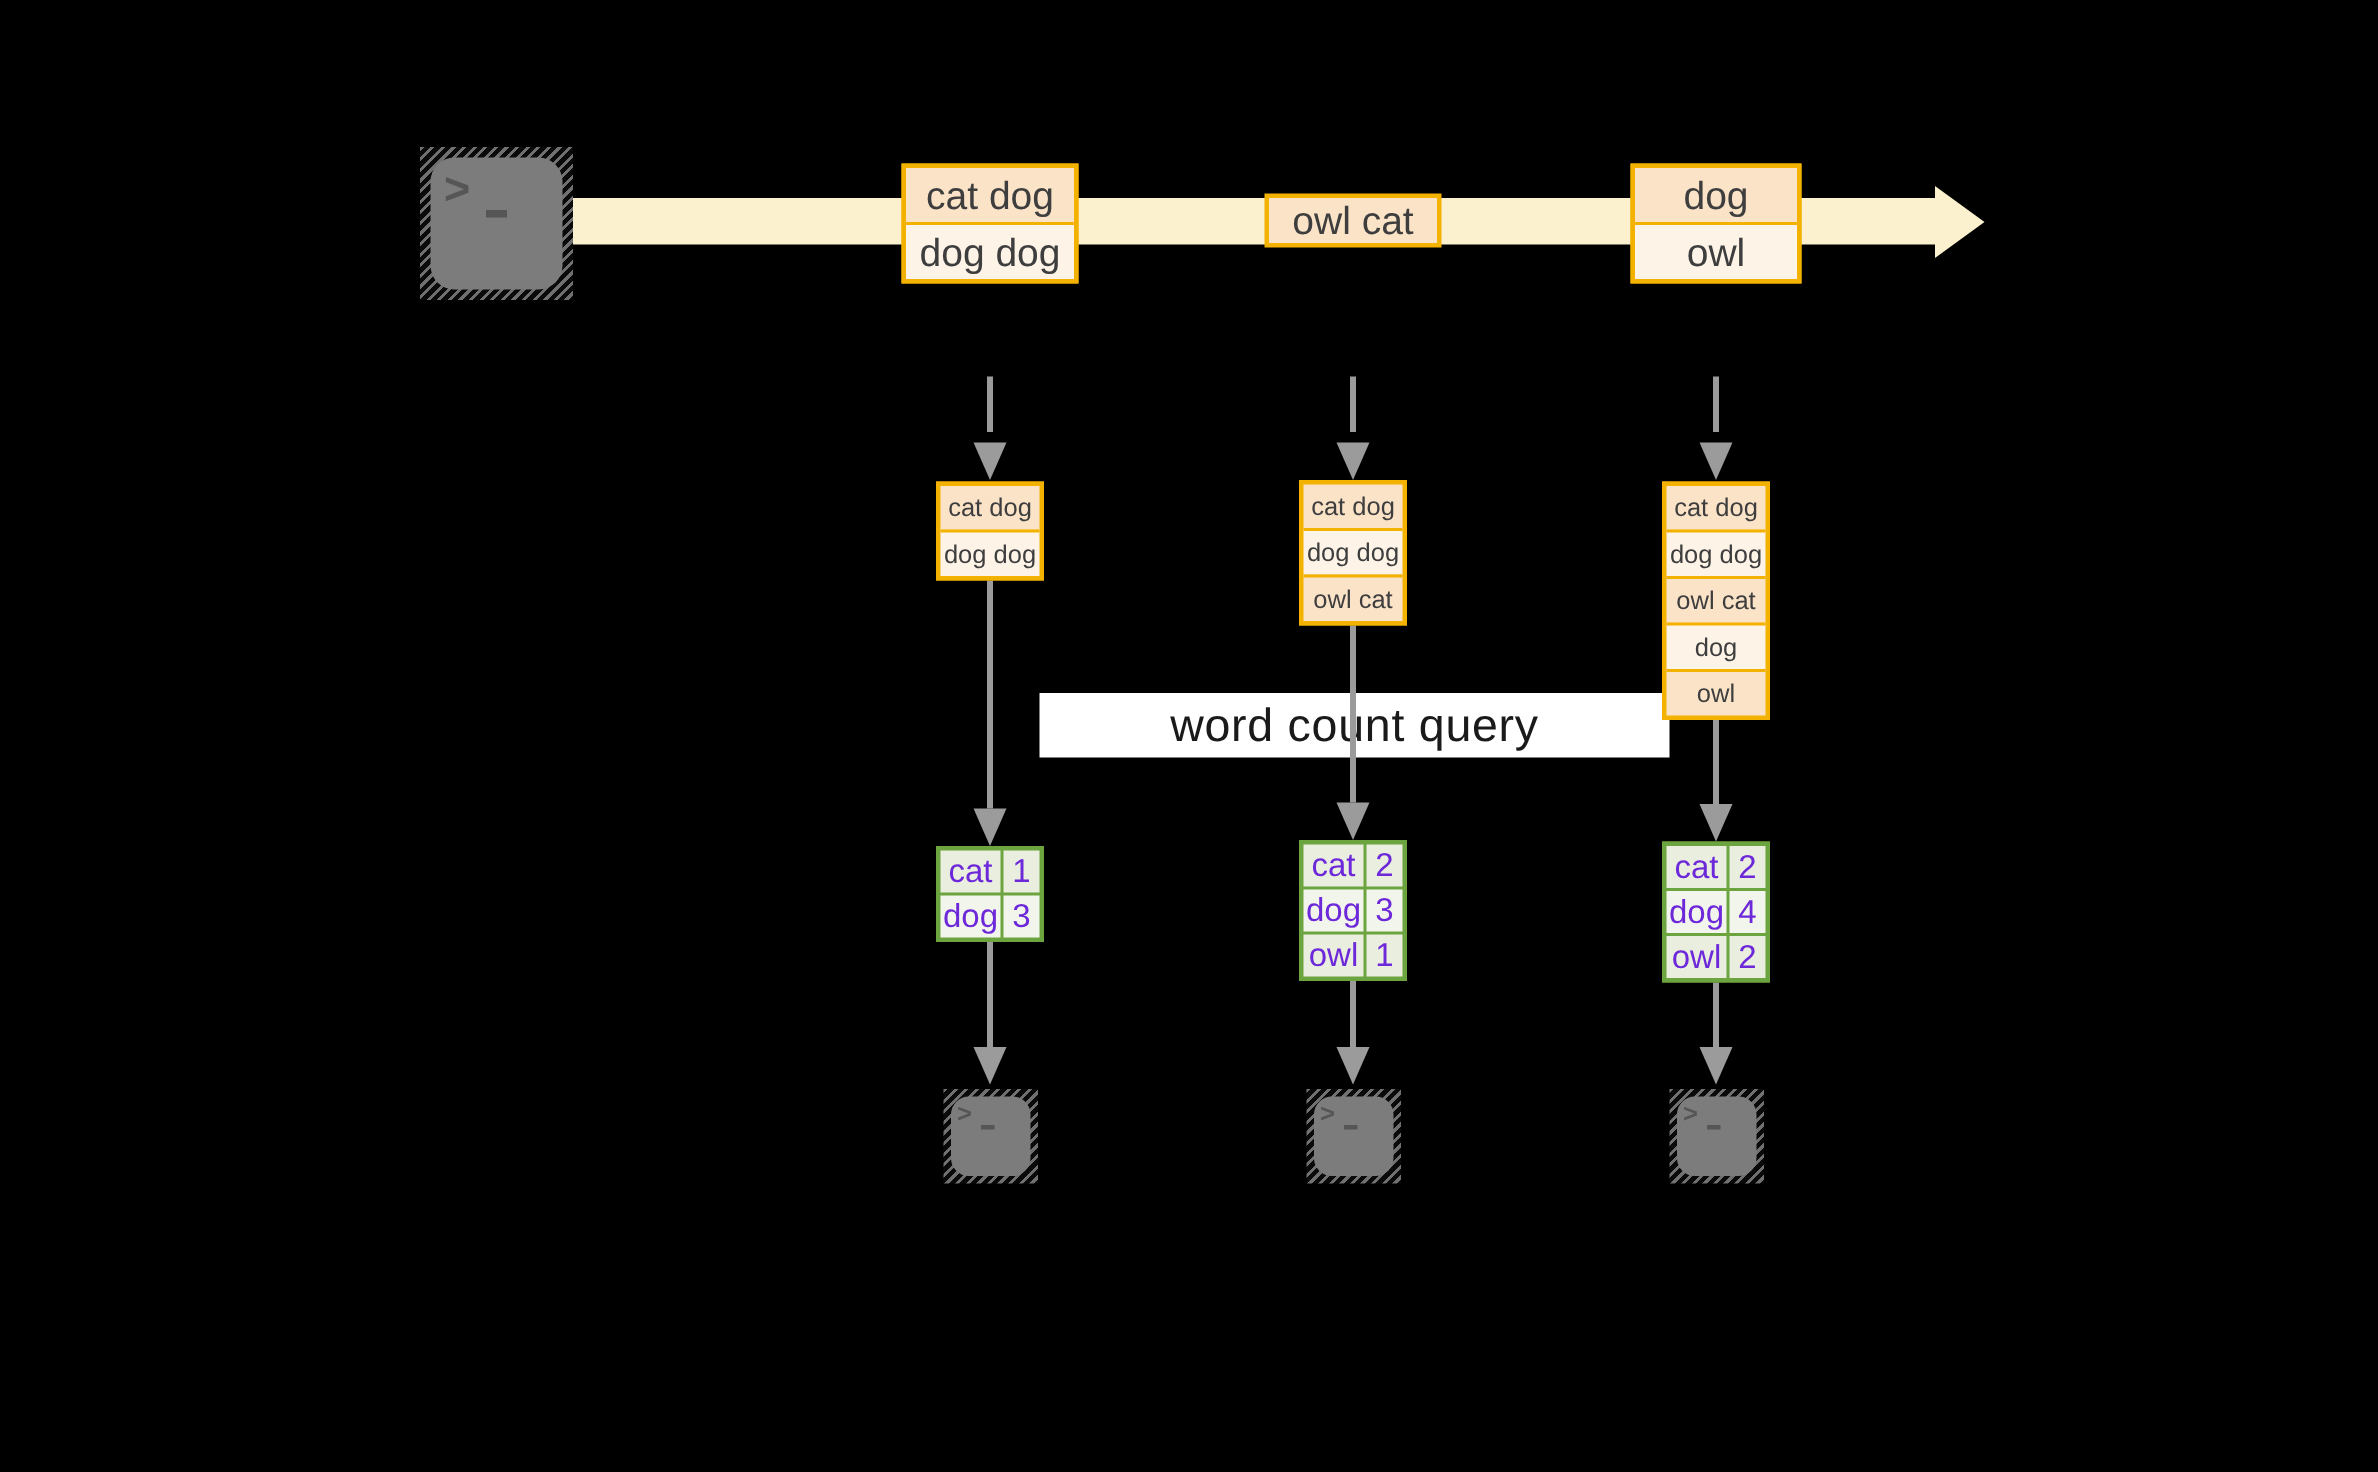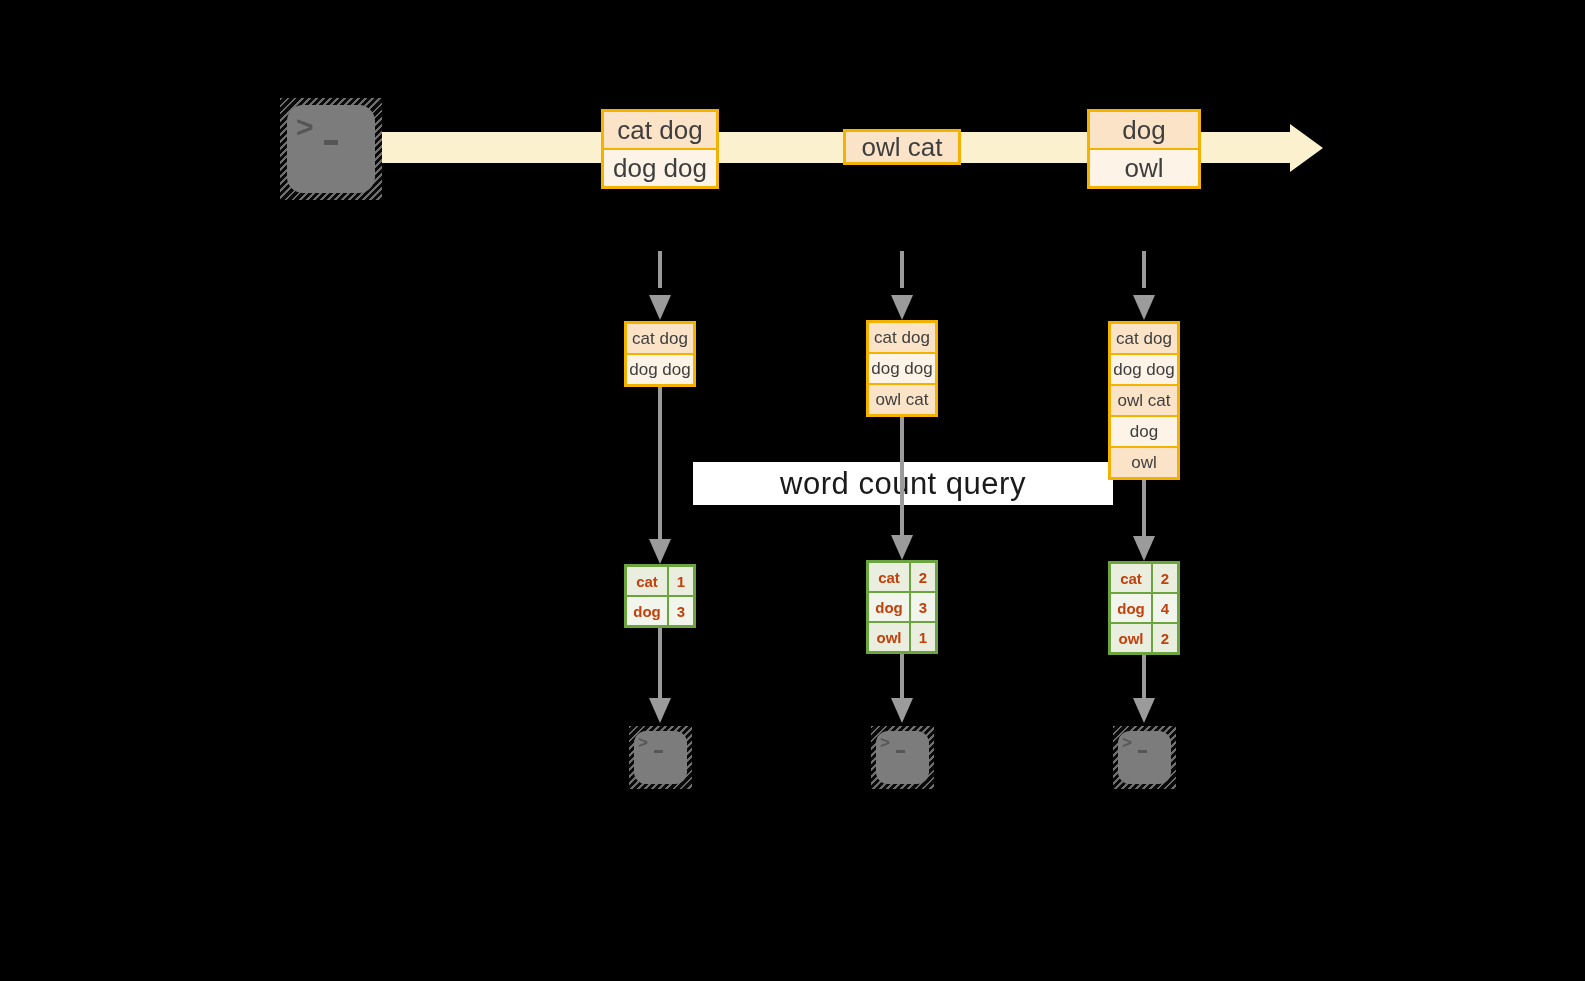--- a/index.html
+++ b/index.html
@@ -35,21 +35,21 @@
   
   .qlabel { position:absolute; background:#FFFFFF; color:#1A1A1A; z-index:1;
             display:flex; align-items:center; justify-content:center;
             font-size:31px; letter-spacing:0.5px; }
 
   
   .gtable { position:absolute; z-index:3; box-sizing:border-box;
             border:3px solid #6CA43F; background:#6CA43F;
             display:grid; grid-template-columns:40px 24px; gap:2px; }
   .gcell  { height:28px; display:flex; align-items:center; justify-content:center;
-            font-size:15px; color:#c2410c;font-weight:bold; }
+            font-size:22px; color:#6d28d9; }
   .gcell.r0, .gcell.r2 { background:#E9EEDF; }
   .gcell.r1 { background:#F2F5EC; }
 
   
   .term { position:absolute; z-index:3;
           background:repeating-linear-gradient(135deg,#707070 0px,#707070 2px,#0a0a0a 2px,#0a0a0a 5px); }
   .term-inner { position:absolute; background:#7C7C7C; }
   .term.src .term-inner { inset:7px; border-radius:16px; }
   .term.snk .term-inner { inset:5px; border-radius:12px; }
   .prompt { position:absolute; color:#565656; font-weight:bold; line-height:1; }

